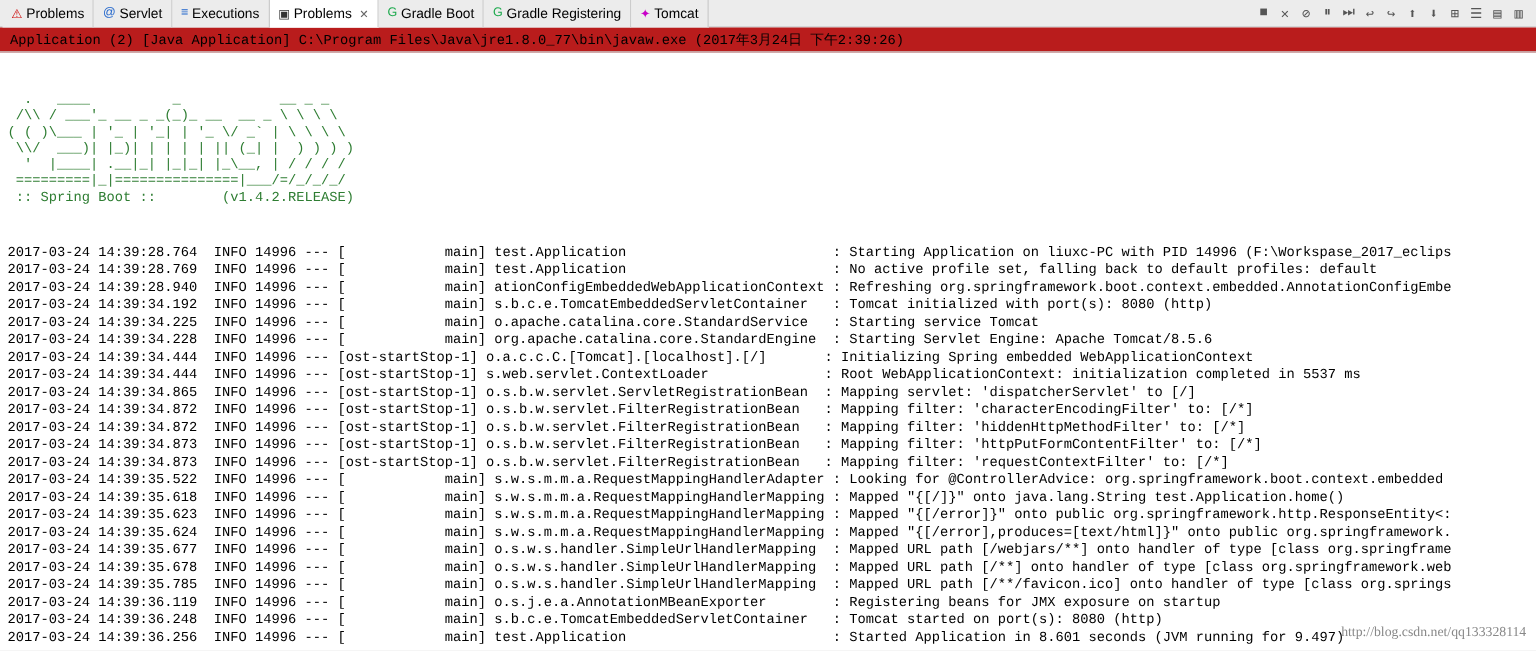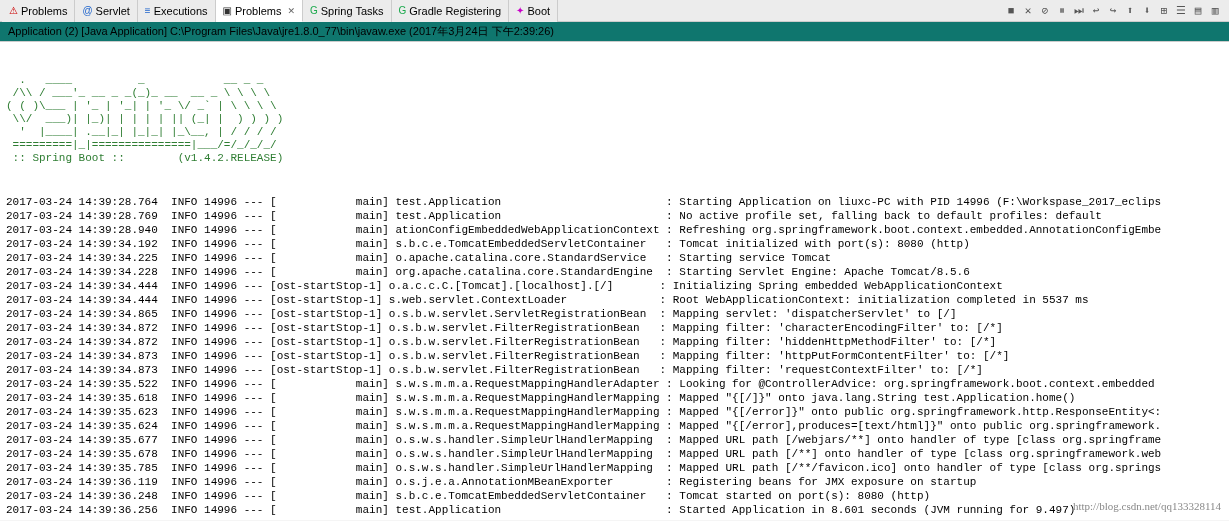--- a/index.html
+++ b/index.html
@@ -65,25 +65,25 @@
       align-items: center;
       justify-content: center;
       cursor: pointer;
       font-size: 10px;
       border: none;
       background: transparent;
     }
 
     
     .status-bar {
-      background: #0f766e;
+      background: #b91c1c;
       border-bottom: 1px solid #ccc;
       padding: 2px 8px;
       font-size: 11px;
-      font-family: Liberation Sans, sans-serif;
+      font-family: Liberation Mono, monospace;
       height: 20px;
       display: flex;
       align-items: center;
     }
 
     
     .console-output {
       background: #fff;
       height: calc(521px - 43px);
       overflow-y: auto;
@@ -135,29 +135,29 @@
         <span class="tab-icon icon-declaration">≡</span>
         <span>Executions</span>
       </div>
       <div class="tab-item active">
         <span class="tab-icon icon-console">▣</span>
         <span>Problems</span>
         <span class="tab-close">✕</span>
       </div>
       <div class="tab-item">
         <span class="tab-icon icon-gradle-g">G</span>
-        <span>Spring Tasks</span>
+        <span>Gradle Boot</span>
       </div>
       <div class="tab-item">
         <span class="tab-icon icon-gradle-g">G</span>
         <span>Gradle Registering</span>
       </div>
       <div class="tab-item">
         <span class="tab-icon icon-debug">✦</span>
-        <span>Boot</span>
+        <span>Tomcat</span>
       </div>
     </div>
   <div class="toolbar-right" id="toolbar-right">
       <span class="toolbar-btn" style="color: rgb(85, 85, 85); font-size: 11px;">■</span>
       <span class="toolbar-btn" style="color: rgb(85, 85, 85); font-size: 11px;">✕</span>
       <span class="toolbar-btn" style="color: rgb(85, 85, 85); font-size: 11px;">⊘</span>
       <span class="toolbar-btn" style="color: rgb(85, 85, 85); font-size: 11px;">⏸</span>
       <span class="toolbar-btn" style="color: rgb(85, 85, 85); font-size: 11px;">⏭</span>
       <span class="toolbar-btn" style="color: rgb(85, 85, 85); font-size: 11px;">↩</span>
       <span class="toolbar-btn" style="color: rgb(85, 85, 85); font-size: 11px;">↪</span>

